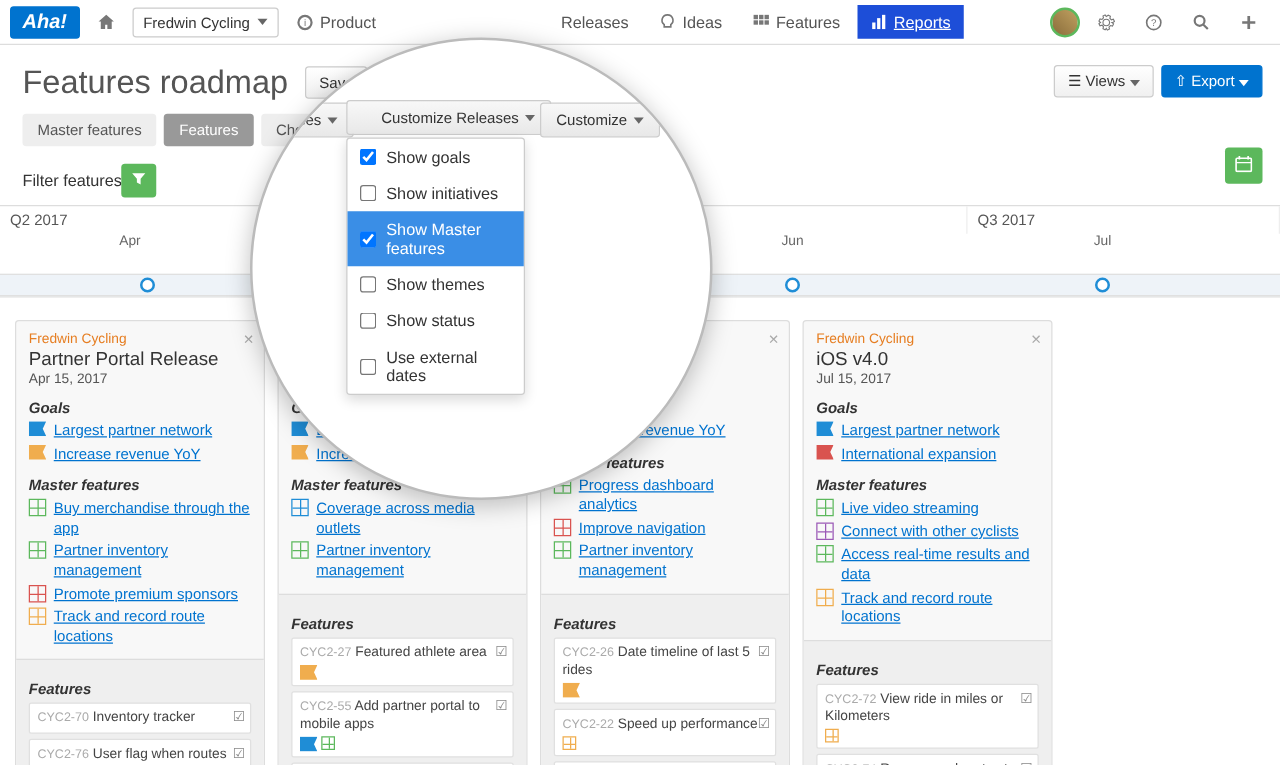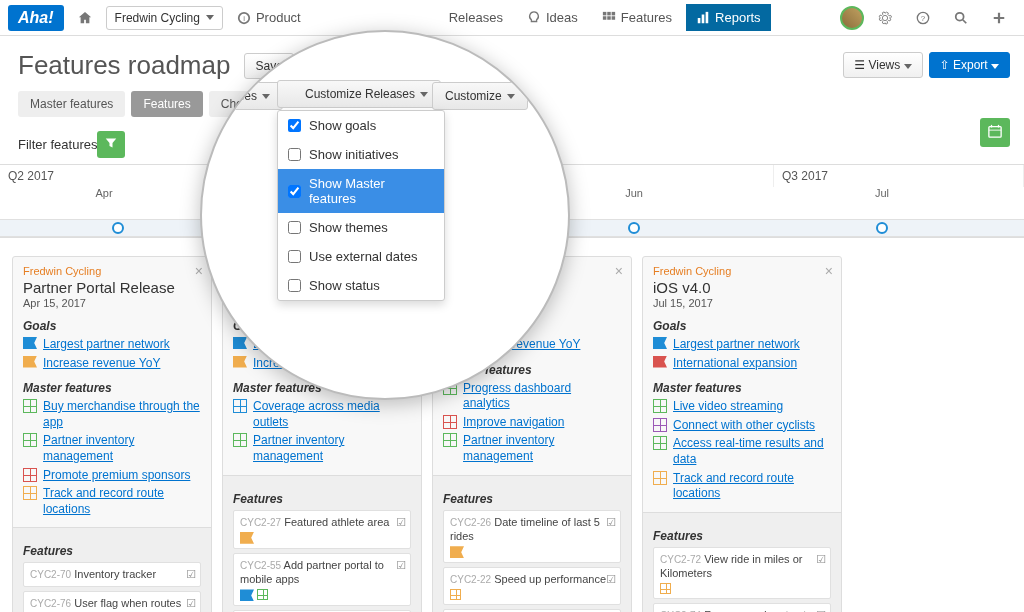--- a/index.html
+++ b/index.html
@@ -1,21 +1,21 @@
 <!DOCTYPE html>
 <html><head>
 <meta charset="utf-8">
 <style>
 * { box-sizing: border-box; margin: 0; padding: 0; }
 body { font-family: -apple-system, "Helvetica Neue", Arial, sans-serif; font-size: 13px; color: #333; background: #fff; overflow: hidden; width: 1024px; height: 612px; position: relative; }
 .topnav { height: 36px; background: #fff; border-bottom: 1px solid #ddd; display: flex; align-items: center; padding: 0 8px; gap: 4px; }
 .logo { background: #0073cf; color: #fff; font-weight: bold; font-size: 16px; padding: 4px 10px; border-radius: 3px; font-style: italic; }
 .navbtn { padding: 6px 10px; color: #555; display: flex; align-items: center; gap: 5px; cursor: pointer; font-size: 13px; }
 .navbtn svg, .navbtn .ico { width: 14px; height: 14px; fill: #777; }
-.navbtn.active { background: #0369a1; color: #fff; }
+.navbtn.active { background: #1d4ed8; color: #fff; text-decoration: underline; }
 .navbtn.active svg { fill: #fff; }
 .workspace-sel { border: 1px solid #ccc; border-radius: 3px; padding: 4px 8px; font-size: 12px; display: flex; align-items: center; gap: 6px; }
 .spacer { flex: 1; }
 .avatar { width: 24px; height: 24px; border-radius: 50%; background: linear-gradient(45deg,#8a6d3b,#c0a060); border: 2px solid #5cb85c; }
 .page-header { padding: 14px 18px 10px; display: flex; align-items: center; gap: 14px; }
 .page-title { font-size: 26px; font-weight: 300; color: #555; }
 .btn { border: 1px solid #ccc; background: linear-gradient(#fff,#f0f0f0); border-radius: 3px; padding: 5px 10px; font-size: 12px; cursor: pointer; color: #333; }
 .btn-primary { background: #0073cf; color: #fff; border-color: #0073cf; }
 .tabbar { padding: 0 18px 8px; display: flex; gap: 6px; align-items: center; }
 .tab { background: #eee; border-radius: 3px; padding: 6px 12px; font-size: 12px; color: #555; cursor: pointer; }
@@ -54,21 +54,21 @@
 .features-section { margin: 10px -10px -8px; background: #efefef; border-top: 1px solid #ddd; padding: 6px 10px; }
 .feature-row { background: #fff; border: 1px solid #e0e0e0; border-radius: 2px; padding: 4px 6px; margin: 4px 0; font-size: 11px; color: #444; position: relative; line-height: 1.3; }
 .feature-row .fid { color: #aaa; font-size: 10px; }
 .feature-row .chk { position: absolute; top: 4px; right: 4px; color: #888; }
 .feature-icons { display: flex; gap: 3px; margin-top: 3px; }
 .caret { width: 0; height: 0; border-left: 4px solid transparent; border-right: 4px solid transparent; border-top: 5px solid #666; display: inline-block; }
 .magnifier { position: absolute; left: 200px; top: 30px; width: 370px; height: 370px; border-radius: 50%; border: 2px solid #bbb; background: #fff; box-shadow: 0 4px 20px rgba(0,0,0,0.25); overflow: hidden; z-index: 50; }
 .mag-inner { position: absolute; inset: 0; }
 .mag-dd { position: absolute; top: 48px; left: 75px; }
 .mag-dd .dropdown-btn { margin-bottom: 0; padding-left: 27px; }
-.menu { position: absolute; top: 78px; left: 75px; width: 168px; background: #fff; border: 1px solid #ccc; border-radius: 3px; box-shadow: 0 4px 10px rgba(0,0,0,0.15); }
+.menu { position: absolute; top: 78px; left: 75px; width: 143px; background: #fff; border: 1px solid #ccc; border-radius: 3px; box-shadow: 0 4px 10px rgba(0,0,0,0.15); }
 .menu-item { padding: 7px 10px; font-size: 13px; display: flex; align-items: center; gap: 8px; cursor: pointer; color: #333; }
 .menu-item input { width: 13px; height: 13px; }
 .menu-item.sel { background: #3a8ee6; color: #fff; }
 .right-actions { position: absolute; right: 14px; top: 52px; display: flex; gap: 6px; }
 .cal-btn-abs { position: absolute; right: 14px; top: 118px; }
 </style>
 </head>
 <body>
 
 <div class="topnav">
@@ -374,21 +374,21 @@
       <div class="menu-item sel">
           <input type="checkbox" checked="" style="">
           <span>Show Master features</span>
         </div>
       <div class="menu-item">
           <input type="checkbox" style="">
           <span>Show themes</span>
         </div>
       <div class="menu-item">
           <input type="checkbox" style="">
+          <span>Show status</span>
+        </div>
+      <div class="menu-item">
+          <input type="checkbox" style="">
           <span>Use external dates</span>
         </div>
-      <div class="menu-item">
-          <input type="checkbox" style="">
-          <span>Show status</span>
-        </div>
     </div>
   </div>
 </div>
 
 </body></html>

